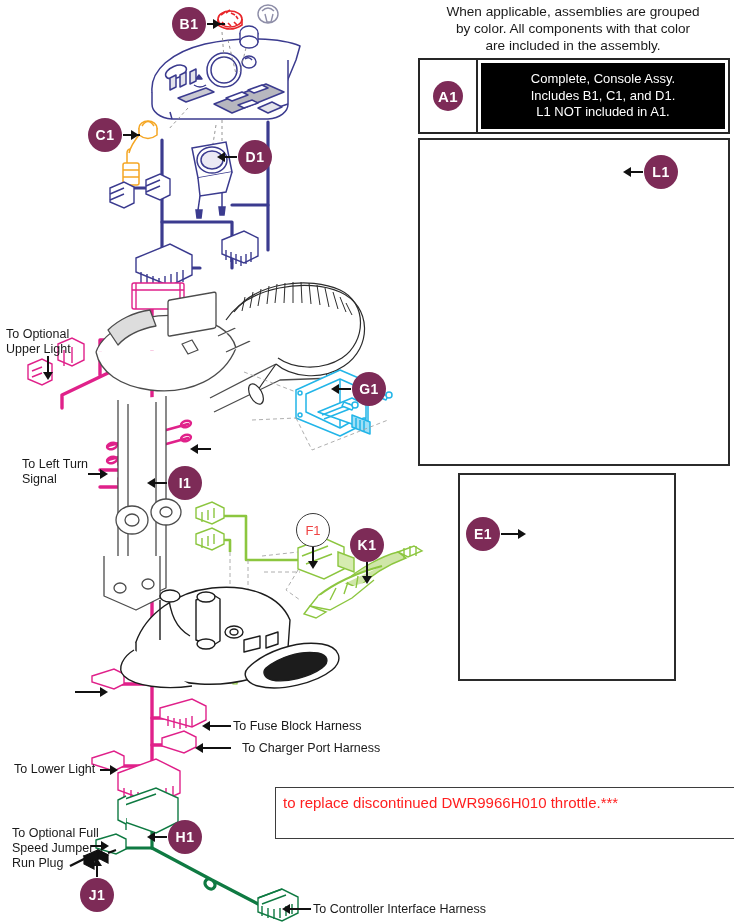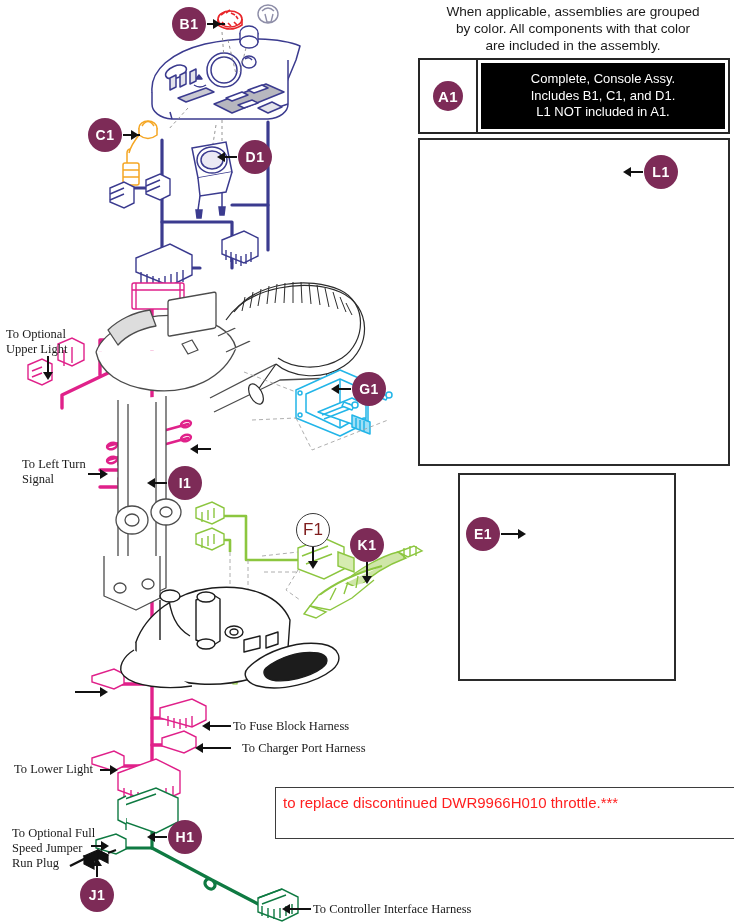--- a/index.html
+++ b/index.html
@@ -31,22 +31,22 @@
     box-sizing:border-box;
     font-family:"Liberation Sans", sans-serif;
   }
   .badge.small{width:30px;height:30px;font-size:15px;}
   .badge-ring{
     position:absolute;
     width:34px;height:34px;
     border-radius:50%;
     border:1.6px solid #3a3a3a;
     background:#fff;
-    color:#7f1d1d;
-    font-size:17px;
+    color:#ef4444;
+    font-size:13px;
     display:flex;align-items:center;justify-content:center;
     box-sizing:border-box;
     text-align:center;
   }
 
   
   .lead{position:absolute;background:#111;height:1.6px;}
   .lead-v{position:absolute;background:#111;width:1.6px;}
   .arrow-l, .arrow-r, .arrow-d, .arrow-u{
     position:absolute;width:0;height:0;
@@ -56,21 +56,21 @@
   .arrow-d{border-left:5px solid transparent;border-right:5px solid transparent;border-top:8px solid #111;}
   .arrow-u{border-left:5px solid transparent;border-right:5px solid transparent;border-bottom:8px solid #111;}
 
   
   .lbl{
     position:absolute;
     font-size:12.5px;
     color:#1a1a1a;
     line-height:1.18;
     white-space:pre-line;
-    font-family:Liberation Serif, serif;
+    font-family:Liberation Sans, sans-serif;
   }
 
   
   .note{
     position:absolute;
     font-size:13.6px;
     line-height:1.26;
     color:#1a1a1a;
     text-align:center;
     white-space:pre-line;

